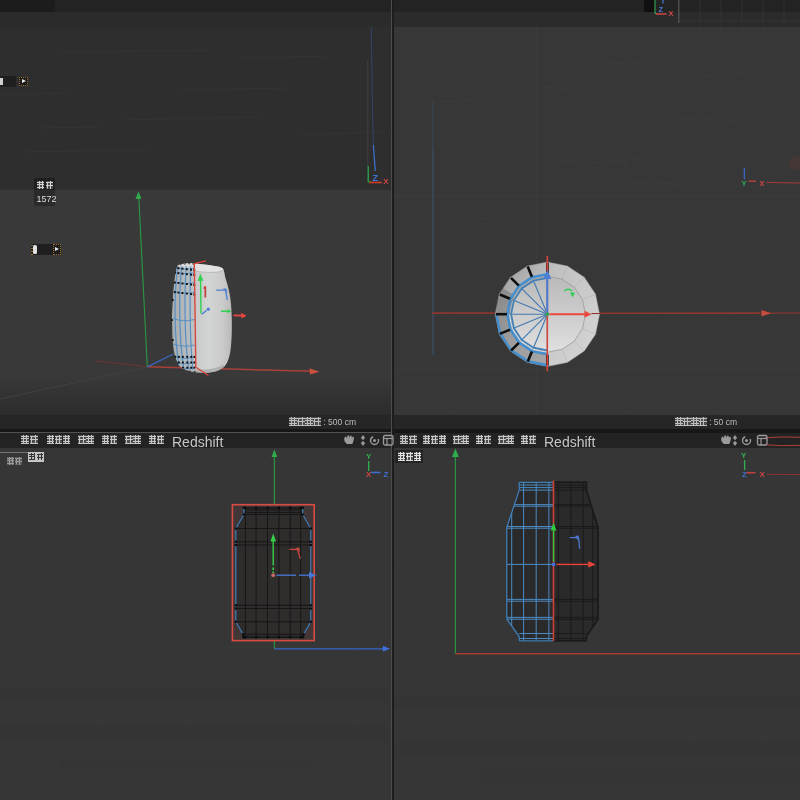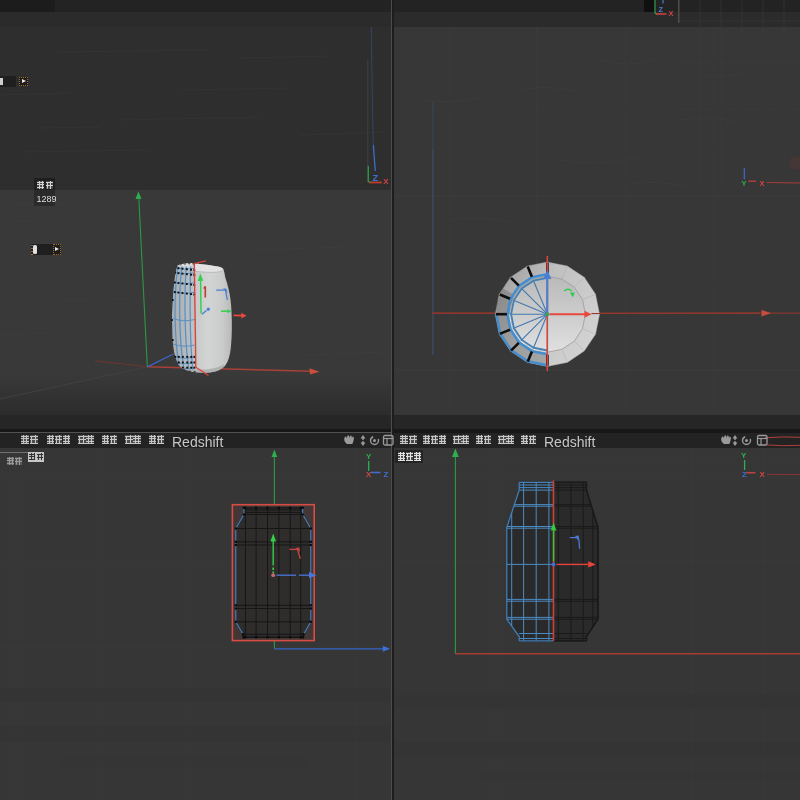--- a/index.html
+++ b/index.html
@@ -491,23 +491,27 @@
 <div class="abs" style="left:31px;top:244.4px;width:21.5px;height:10.6px;background:#1f1f1f"></div>
 <div class="abs" style="left:33.2px;top:245.4px;width:3.6px;height:8.8px;background:#e0e0e0;border-radius:1.5px"></div>
 <div class="abs" style="left:31.2px;top:245px;width:1.5px;height:9.5px;background:repeating-linear-gradient(#a06a28 0 1px,transparent 1px 3px)"></div>
 <div class="abs" style="left:52.6px;top:244.4px;width:8.8px;height:10.2px;background:#1e1e1e;border:1px dotted #a06a28"></div>
 <div class="abs" style="left:55.4px;top:247px;width:0;height:0;border-left:4px solid #e8e8e8;border-top:2.5px solid transparent;border-bottom:2.5px solid transparent"></div>
 
 <div class="abs" style="left:33.5px;top:178.3px;width:21px;height:12px;background:#1f1f1f"></div>
 <div class="abs" style="left:33.5px;top:190.3px;width:21px;height:15.5px;background:rgba(25,25,25,0.45)"></div>
 <span class="h abs" style="left:36.5px;top:180.5px;width:7px;height:8px;--c:#d2d2d2"></span>
 <span class="h2 abs" style="left:45.5px;top:180.5px;width:7px;height:8px;--c:#d2d2d2"></span>
-<div class="abs" style="left:36.5px;top:193.5px;color:#dedede;font-size:9px">1289</div>
-
-
+<div class="abs" style="left:36.5px;top:193.5px;color:#dedede;font-size:9px">1572</div>
+
+<div class="abs" style="left:0;top:416.5px;width:356px;text-align:right;color:#bdbdbd;font-size:0;white-space:nowrap">
+<span class="h" style="width:8px;height:9px;--c:#bdbdbd"></span><span class="h2" style="width:8px;height:9px;--c:#bdbdbd"></span><span class="h" style="width:8px;height:9px;--c:#bdbdbd"></span><span class="h2" style="width:8px;height:9px;--c:#bdbdbd"></span><span style="font-size:8.5px"> : 500 cm</span></div>
+
+<div class="abs" style="left:394px;top:416.5px;width:343px;text-align:right;color:#bdbdbd;font-size:0;white-space:nowrap">
+<span class="h" style="width:8px;height:9px;--c:#bdbdbd"></span><span class="h2" style="width:8px;height:9px;--c:#bdbdbd"></span><span class="h" style="width:8px;height:9px;--c:#bdbdbd"></span><span class="h2" style="width:8px;height:9px;--c:#bdbdbd"></span><span style="font-size:8.5px"> : 50 cm</span></div>
 
 <div class="abs" style="left:21px;top:434.5px;font-size:0;white-space:nowrap">
 <span class="h" style="width:7.5px;height:9px;--c:#c6c6c6"></span><span class="h2" style="width:7.5px;height:9px;--c:#c6c6c6;margin-left:1.5px"></span>
 <span class="h" style="width:7.5px;height:9px;--c:#c6c6c6;margin-left:9px"></span><span class="h2" style="width:7.5px;height:9px;--c:#c6c6c6;margin-left:0.5px"></span><span class="h" style="width:7.5px;height:9px;--c:#c6c6c6;margin-left:0.5px"></span>
 <span class="h2" style="width:7.5px;height:9px;--c:#c6c6c6;margin-left:8px"></span><span class="h" style="width:7.5px;height:9px;--c:#c6c6c6;margin-left:0.5px"></span>
 <span class="h" style="width:7.5px;height:9px;--c:#c6c6c6;margin-left:8px"></span><span class="h2" style="width:7.5px;height:9px;--c:#c6c6c6;margin-left:0.5px"></span>
 <span class="h2" style="width:7.5px;height:9px;--c:#c6c6c6;margin-left:8px"></span><span class="h" style="width:7.5px;height:9px;--c:#c6c6c6;margin-left:0.5px"></span>
 <span class="h" style="width:7.5px;height:9px;--c:#c6c6c6;margin-left:8px"></span><span class="h2" style="width:7.5px;height:9px;--c:#c6c6c6;margin-left:0.5px"></span>
 <span class="mtxt" style="margin-left:8px;position:relative;top:-1px">Redshift</span>
 </div>

